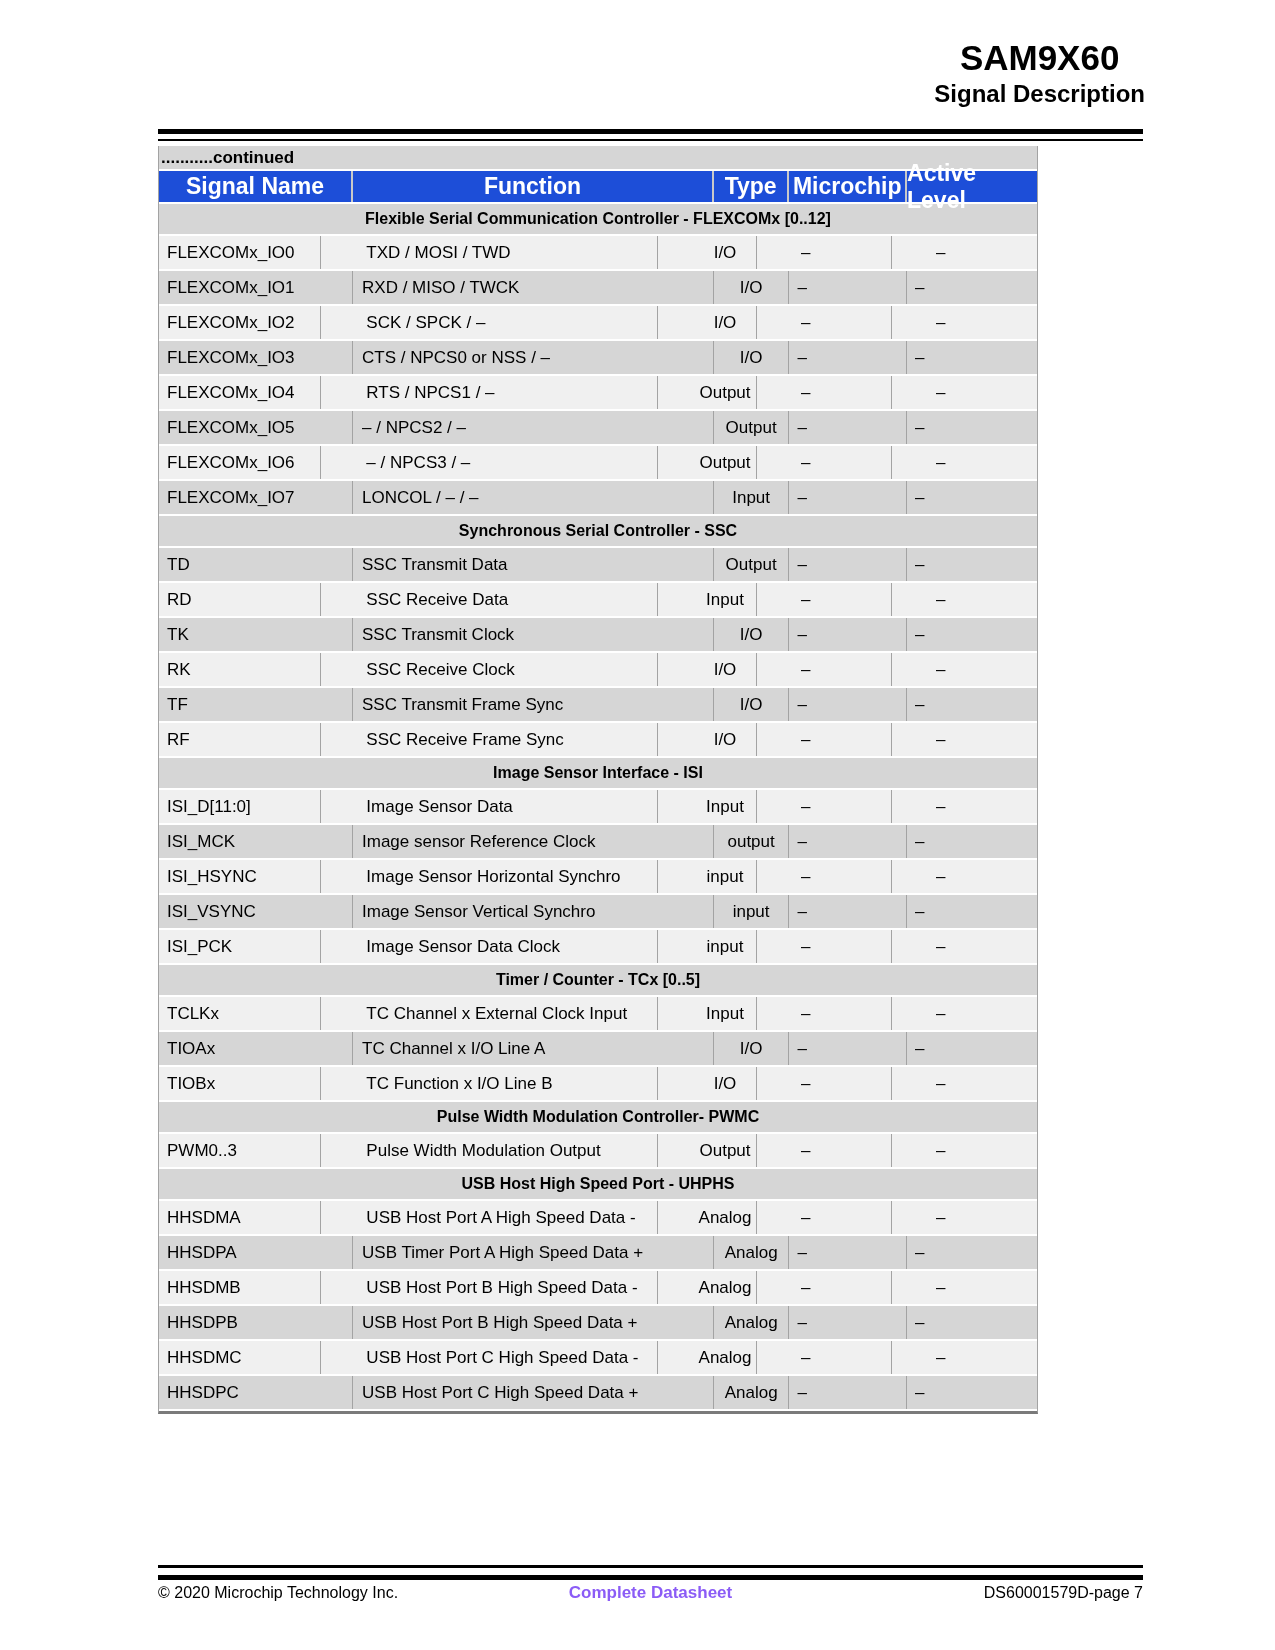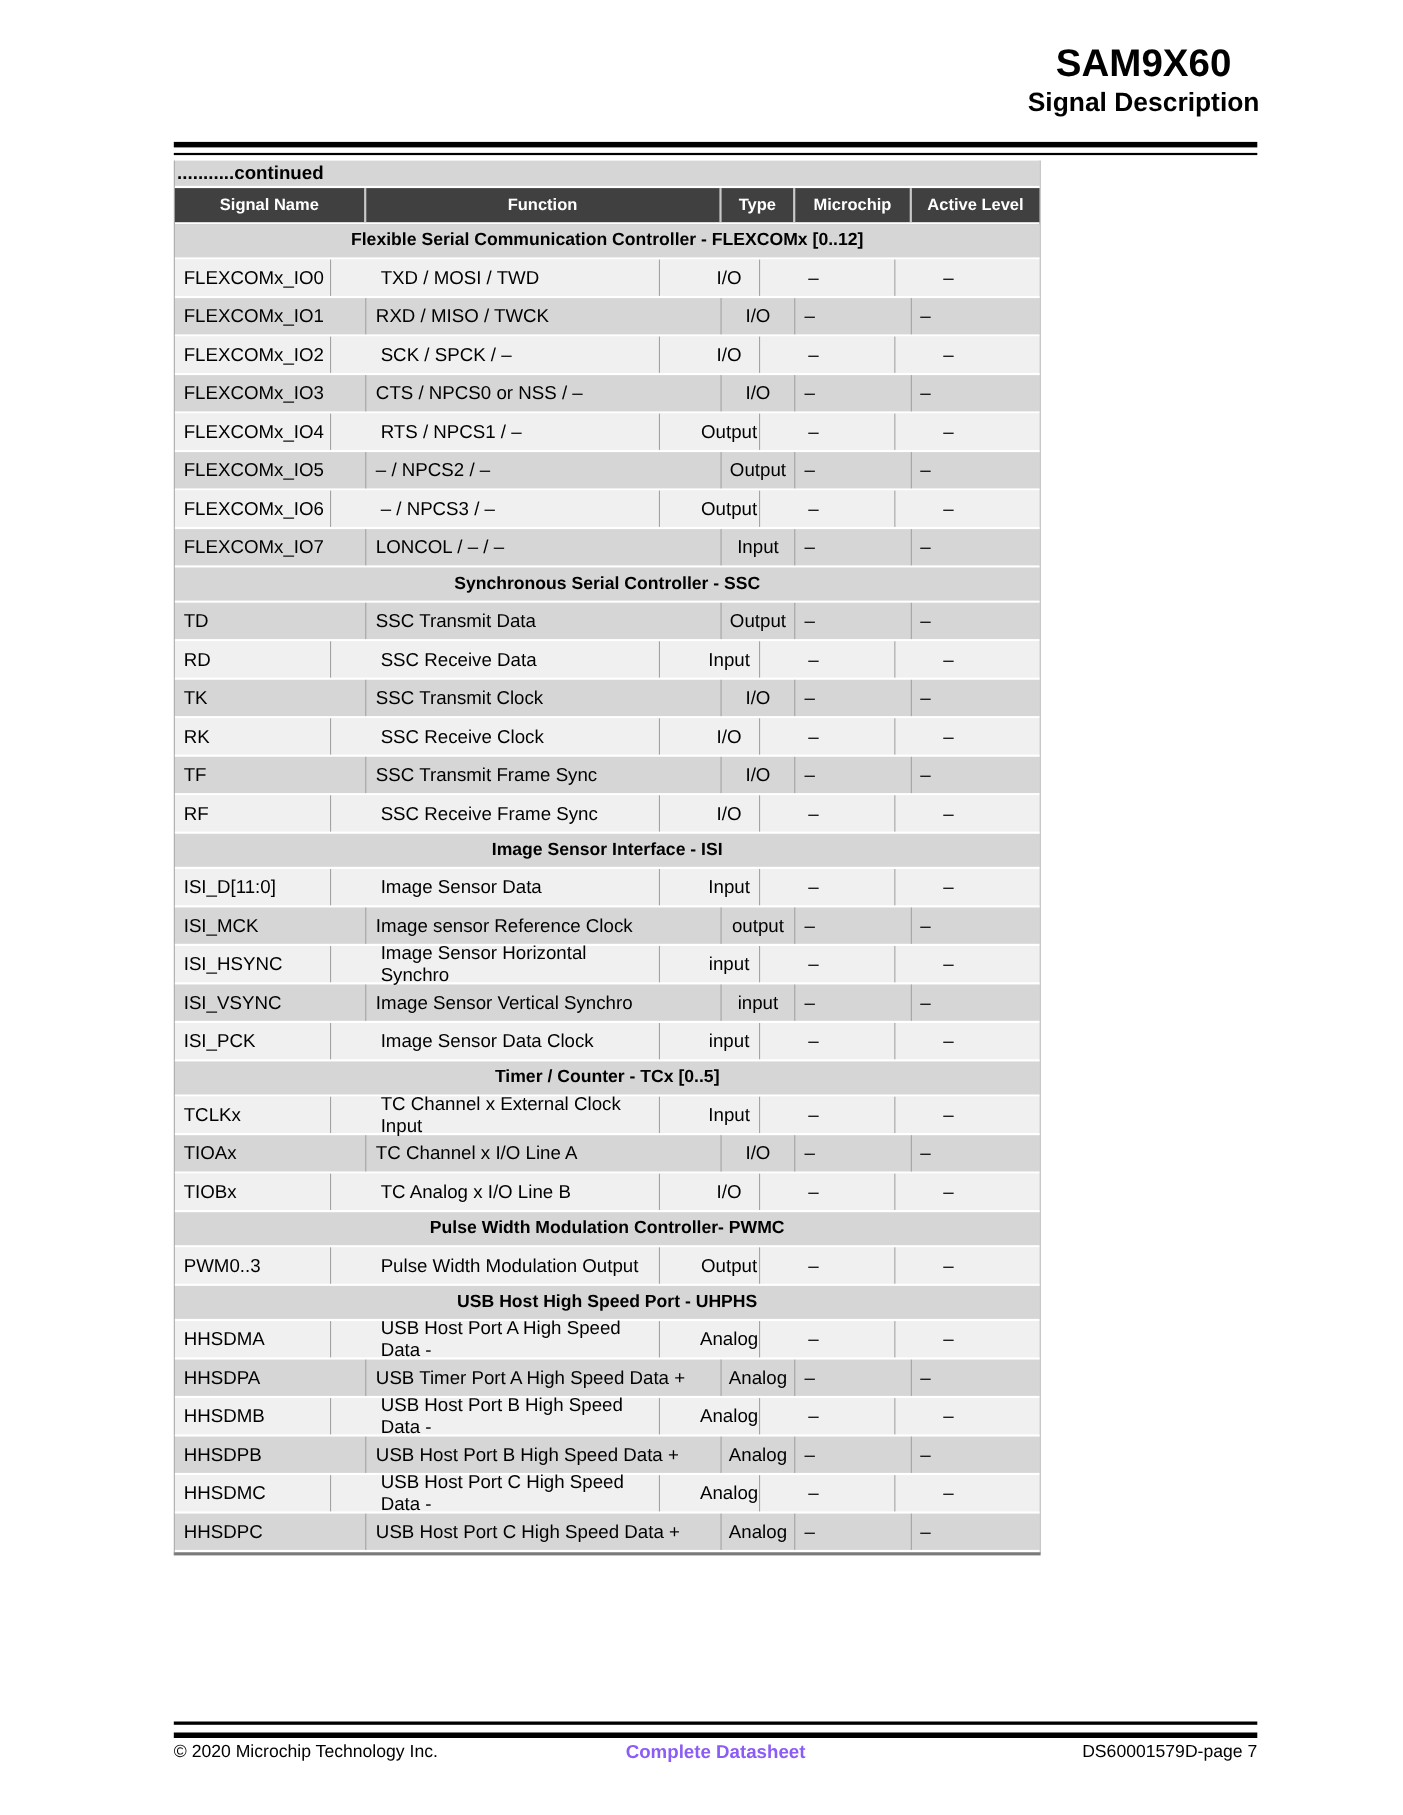--- a/index.html
+++ b/index.html
@@ -14,31 +14,31 @@
   .doc-title   { font-size:35px; font-weight:bold; line-height:1.05; }
   .doc-subtitle{ font-size:24px; font-weight:bold; margin-top:3px; }
 
   .top-rule { position:absolute; left:158px; top:129px; width:985px; }
   .rule-thick { height:5px; background:#000; }
   .rule-gap-t { height:5px; }
   .rule-thin  { height:2px; background:#000; }
 
   
   .signal-table {
-    position:absolute; left:158px; top:146px; width:788px;
+    position:absolute; left:158px; top:146px; width:880px;
     border-left:1px solid #a3a3a3; border-right:1px solid #a3a3a3;
     border-bottom:3px solid #7a7a7a;
   }
   .continued-row {
     height:25px; background:#d6d6d6; display:flex; align-items:center;
     font-size:17px; font-weight:bold; padding-left:2px;
     border-bottom:2px solid #fff;
   }
   .row { display:flex; border-bottom:2px solid #fff; }
-  .header-row { background:#404040; color:#fff; font-weight:bold; height:33px; font-size:15px; }
+  .header-row { background:#1d4ed8; color:#fff; font-weight:bold; height:33px; font-size:23px; }
   .header-row .cell { justify-content:center; padding:0; border-right:2px solid #c9c9c9; }
   .header-row .cell:last-child { border-right:none; }
 
   .section-row { background:#d6d6d6; height:32px; }
   .section-label {
     width:100%; display:flex; align-items:center; justify-content:center;
     font-weight:bold; font-size:16px;
   }
 
   .data-row { height:35px; font-size:17px; }
@@ -246,21 +246,21 @@
       </div>
       <div class="row data-row row-dark">
         <div class="cell c-signal">TIOAx</div>
         <div class="cell c-func">TC Channel x I/O Line A</div>
         <div class="cell c-type">I/O</div>
         <div class="cell c-comments">–</div>
         <div class="cell c-active">–</div>
       </div>
       <div class="row data-row row-light">
         <div class="cell c-signal">TIOBx</div>
-        <div class="cell c-func">TC Analog x I/O Line B</div>
+        <div class="cell c-func">TC Function x I/O Line B</div>
         <div class="cell c-type">I/O</div>
         <div class="cell c-comments">–</div>
         <div class="cell c-active">–</div>
       </div>
       <div class="row section-row">
         <div class="section-label">Pulse Width Modulation Controller- PWMC</div>
       </div>
       <div class="row data-row row-light">
         <div class="cell c-signal">PWM0..3</div>
         <div class="cell c-func">Pulse Width Modulation Output</div>

